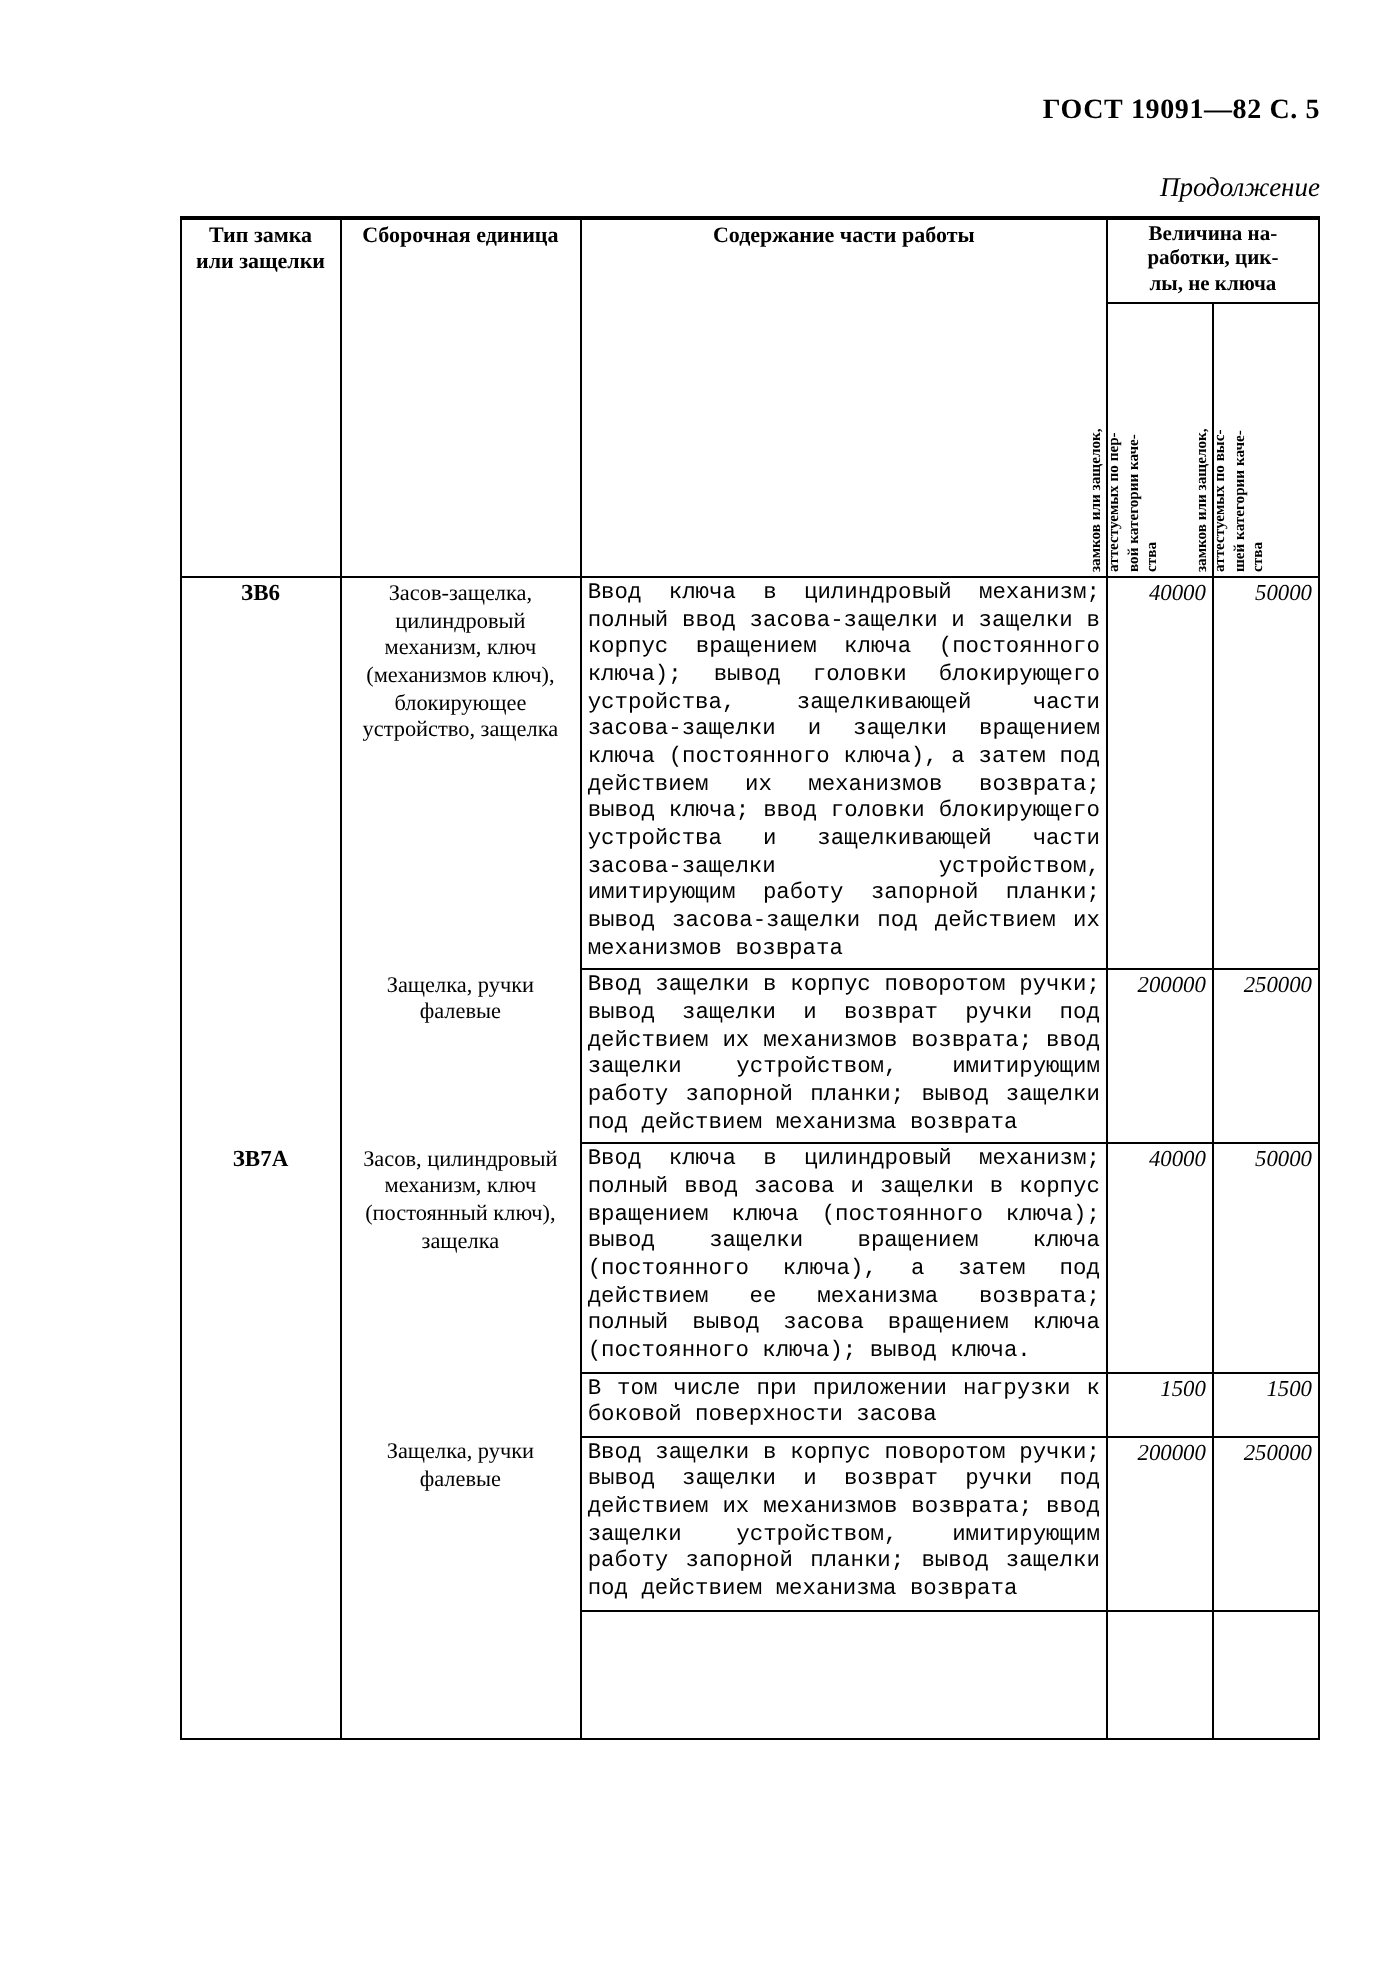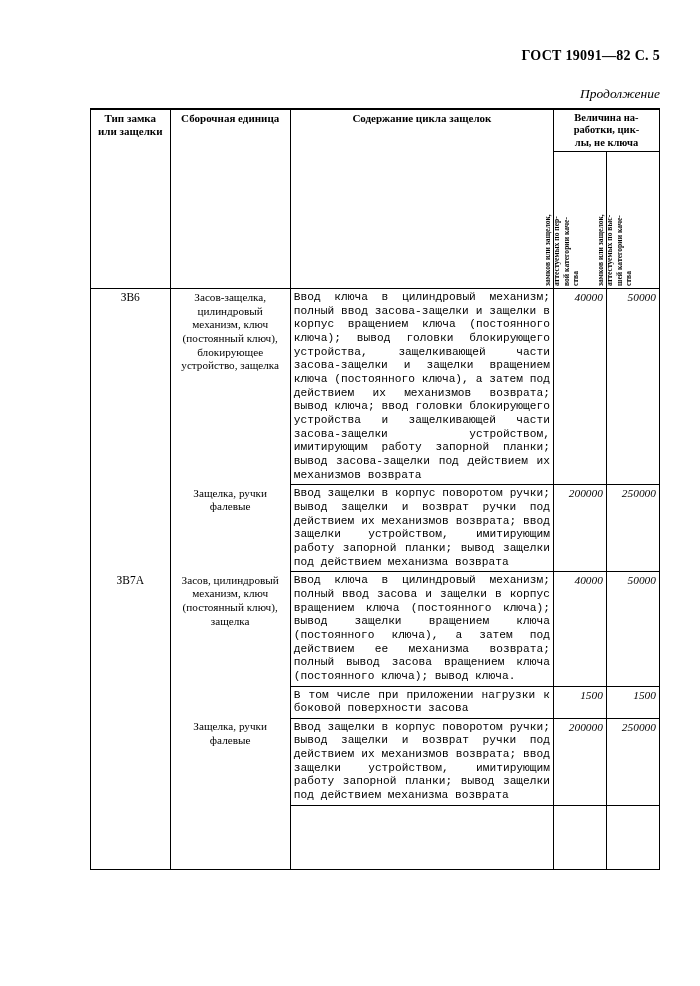--- a/index.html
+++ b/index.html
@@ -97,21 +97,21 @@
     white-space: nowrap;
     font-size: 7.6px;
     font-weight: bold;
     line-height: 1.22;
     width: 130px;
     text-align: left;
   }
   .vert span { display: block; }
   .cell-type {
     text-align: center;
-    font-weight: normal;
+    font-weight: bold;
     font-size: 11.5px;
     padding-top: 3px;
     margin-left: 36px;
   }
   .cell-unit {
     text-align: center;
     font-size: 11.2px;
     line-height: 1.22;
     padding-top: 3px;
   }
@@ -153,21 +153,21 @@
       <col class="col-cycle">
       <col class="col-n1">
       <col class="col-n2">
     </colgroup>
     <thead>
       <tr>
         <th class="head no-top" rowspan="2">
           <div style="white-space:pre-line;">Тип замка или защелки</div>
         </th>
         <th class="head no-top" rowspan="2">Сборочная единица</th>
-        <th class="head no-top" rowspan="2">Содержание цикла защелок</th>
+        <th class="head no-top" rowspan="2">Содержание части работы</th>
         <th class="hdr-val no-top" colspan="2">
           <div>Величина на-</div>
           <div>работки, цик-</div>
           <div>лы, не ключа</div>
         </th>
       </tr>
       <tr>
         <th class="head">
           <div class="vert-wrap">
             <div class="vert">
@@ -186,21 +186,21 @@
               <span>шей категории каче-</span>
               <span>ства</span>
             </div>
           </div>
         </th>
       </tr>
     </thead>
     <tbody>
       <tr>
         <td class="cell-type no-bottom">ЗВ6</td>
-        <td class="cell-unit no-bottom">Засов-защелка, цилиндровый механизм, ключ (постоянный ключ), блокирующее устройство, защелка</td>
+        <td class="cell-unit no-bottom">Засов-защелка, цилиндровый механизм, ключ (механизмов ключ), блокирующее устройство, защелка</td>
         <td class="cell-cycle">Ввод ключа в цилиндровый механизм; полный ввод засова-защелки и защелки в корпус вращением ключа (постоянного ключа); вывод головки блокирующего устройства, защелкивающей части засова-защелки и защелки вращением ключа (постоянного ключа), а затем под действием их механизмов возврата; вывод ключа; ввод головки блокирующего устройства и защелкивающей части засова-защелки устройством, имитирующим работу запорной планки; вывод засова-защелки под действием их механизмов возврата</td>
         <td class="cell-num">40000</td>
         <td class="cell-num">50000</td>
       </tr>
       <tr>
         <td class="cell-type no-top no-bottom"></td>
         <td class="cell-unit no-top no-bottom">Защелка, ручки фалевые</td>
         <td class="cell-cycle">Ввод защелки в корпус поворотом ручки; вывод защелки и возврат ручки под действием их механизмов возврата; ввод защелки устройством, имитирующим работу запорной планки; вывод защелки под действием механизма возврата</td>
         <td class="cell-num">200000</td>
         <td class="cell-num">250000</td>

